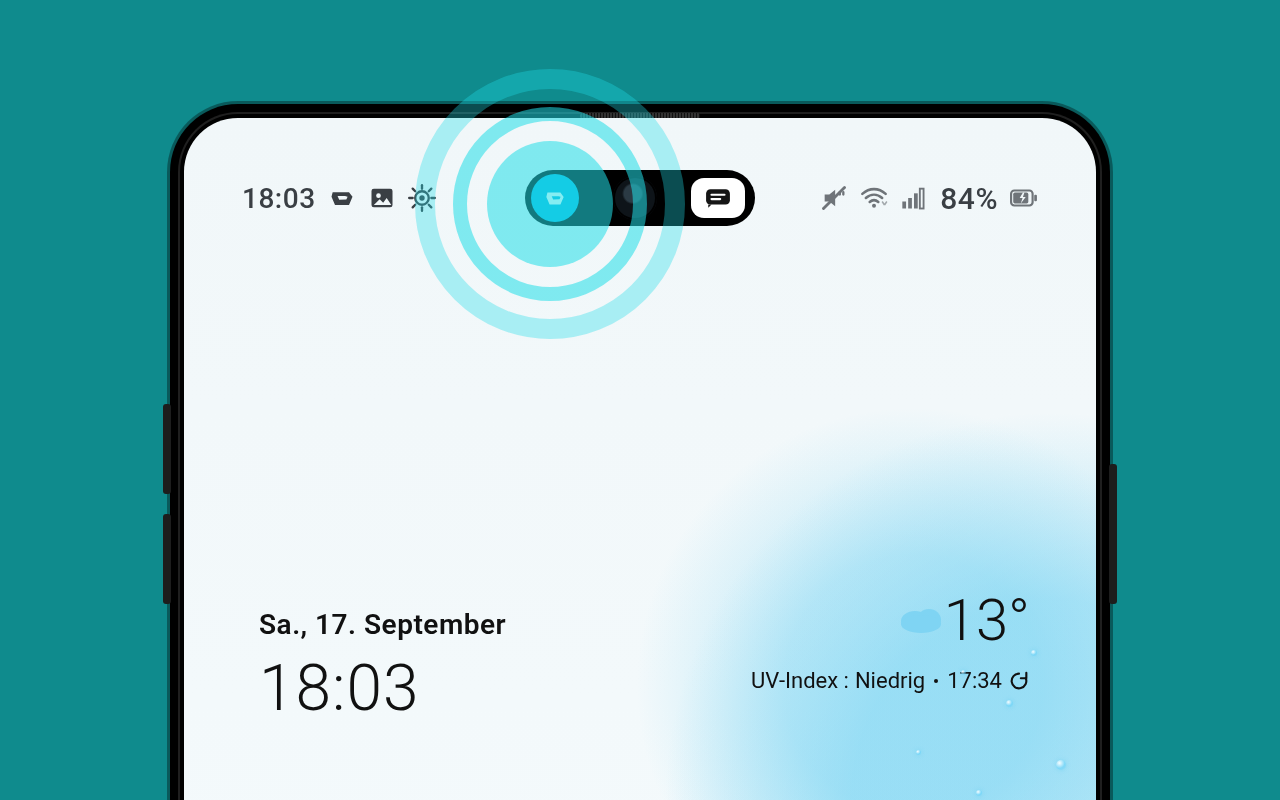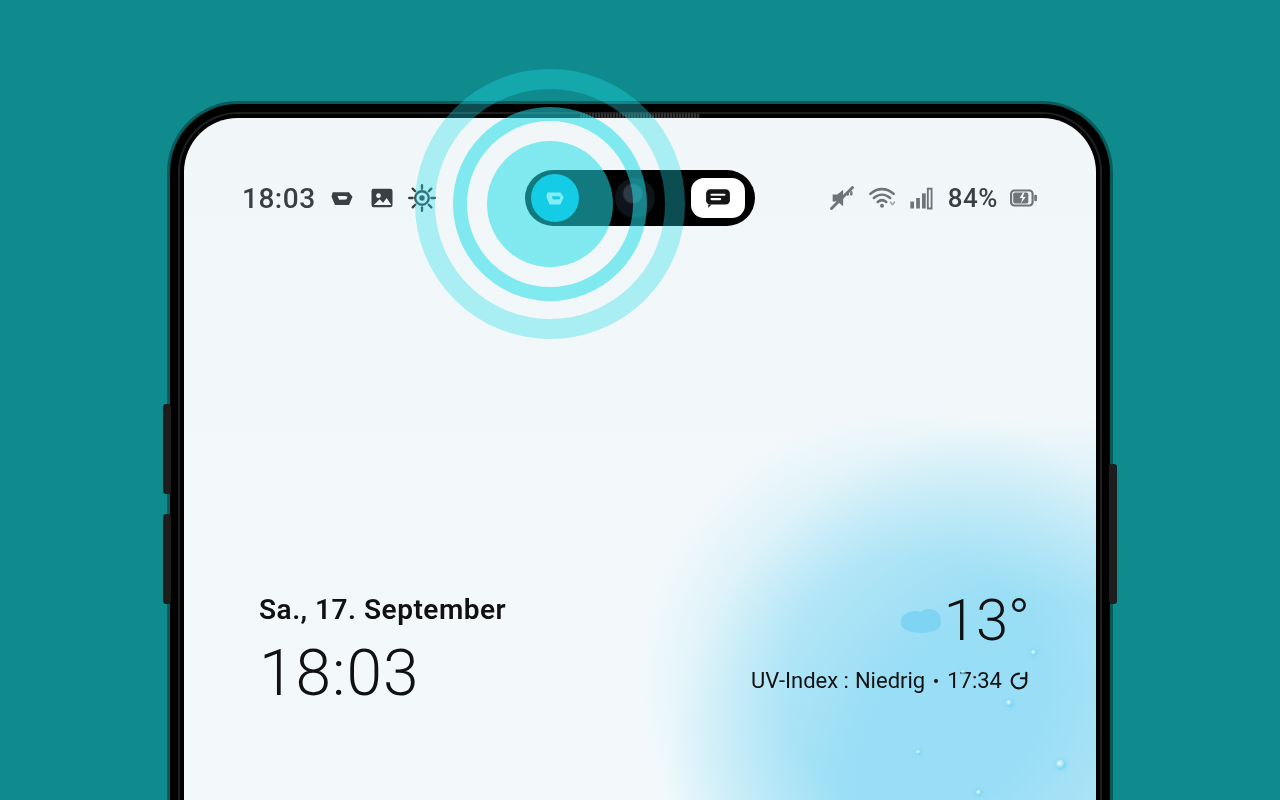--- a/index.html
+++ b/index.html
@@ -137,27 +137,27 @@
     font-weight: 500;
     color: #3a3f44;
     padding: 0 58px;
   }
   .sb-left, .sb-right { display: flex; align-items: center; gap: 12px; }
   .sb-left  { margin-right: auto; }
   .sb-right { margin-left: auto; }
   .sb-clock { font-size: 28px; letter-spacing: .5px; }
   .sb-ico { width: 28px; height: 28px; display: inline-flex; align-items: center; justify-content: center;}
   .sb-ico svg { width: 100%; height: 100%; }
-  .sb-batt { font-size: 26px; letter-spacing: .5px; }
+  .sb-batt { font-size: 30px; letter-spacing: .5px; }
 
   
   .widget-date-clock {
     position: absolute;
     left: 75px;
-    top: 475px;
+    top: 490px;
     color: #111;
   }
   .widget-date-clock .date { font-size: 28px; font-weight: 600; letter-spacing: .5px; }
   .widget-date-clock .time { font-size: 64px; font-weight: 300; margin-top: 10px; letter-spacing: 1px; }
 
   .widget-weather {
     position: absolute;
     right: 66px;
     top: 460px;
     text-align: right;

